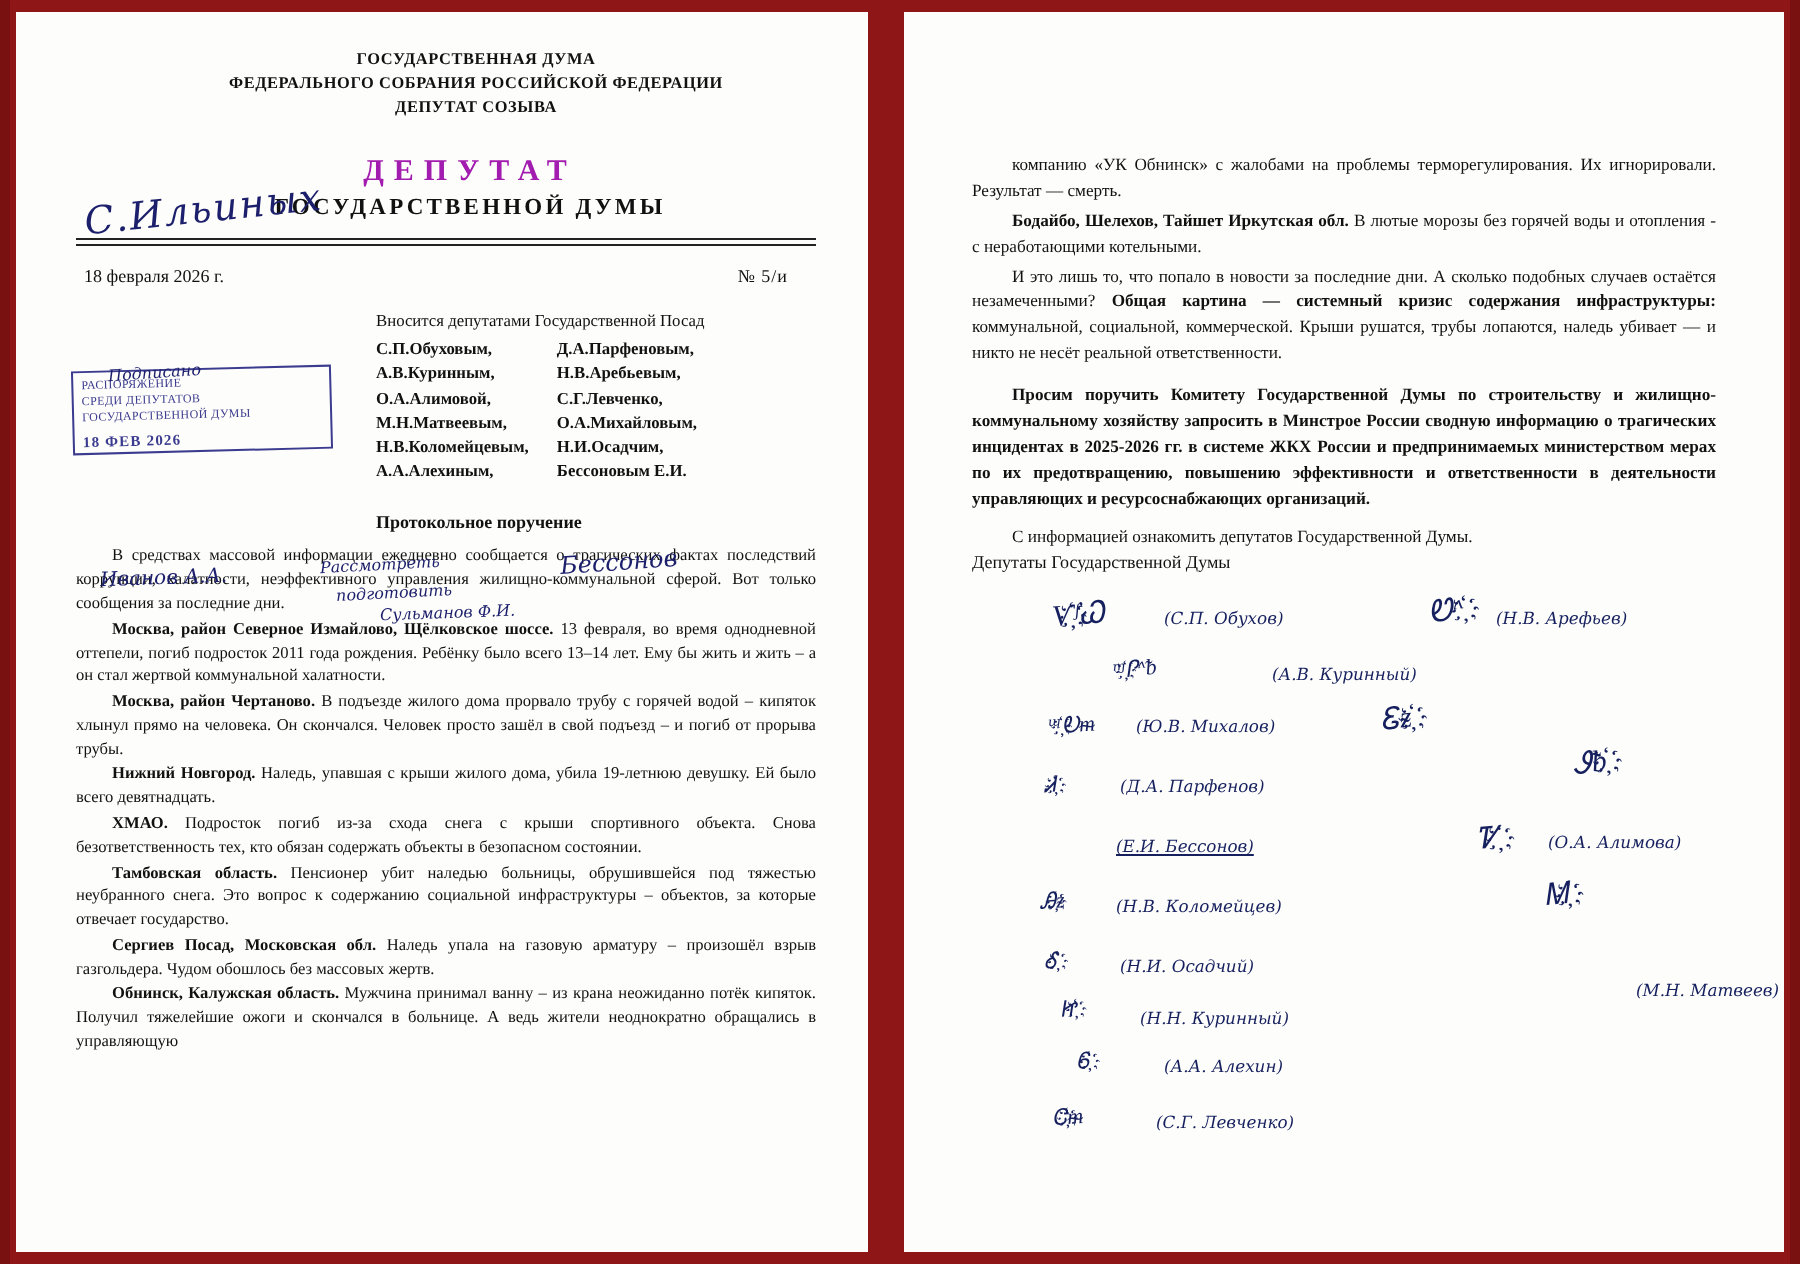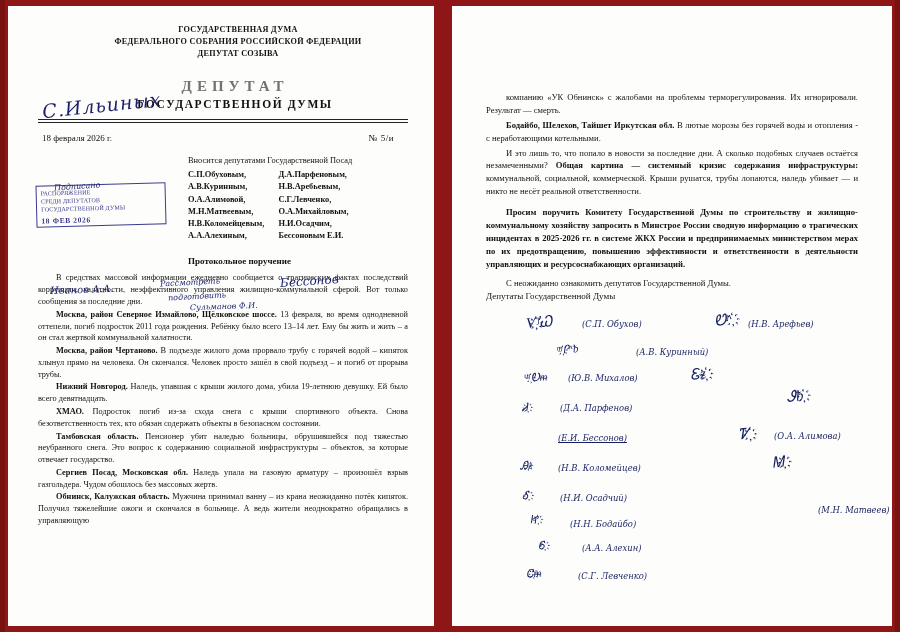--- a/index.html
+++ b/index.html
@@ -51,21 +51,21 @@
   }
   .deputat {
     text-align: center;
     margin-top: 12px;
     margin-left: 24px;
   }
   .deputat .d1 {
     font-size: 15px;
     font-weight: bold;
     letter-spacing: 5px;
-    color: #737373;
+    color: #a21caf;
     margin-top: 18px;
   }
   .deputat .d2 {
     font-size: 11.5px;
     font-weight: bold;
     letter-spacing: 1.6px;
     color: #111;
     margin-top: 3px;
   }
   .rule {
@@ -320,26 +320,26 @@
     <div class="hw hw-sig-top">С.Ильиных</div>
     <div class="hw hw-stampnote">Подписано</div>
     <div class="hw hw-ivanov">Иванов А.А.</div>
     <div class="hw hw-r1">Рассмотреть</div>
     <div class="hw hw-r2">подготовить</div>
     <div class="hw hw-r3">Сульманов Ф.И.</div>
     <div class="hw hw-bess">Бессонов</div>
   </div>
 
   <div class="page page-right">
-    <div class="rbody" style="margin-top:55px;">
+    <div class="rbody" style="margin-top:40px;">
       <p>компанию «УК Обнинск» с жалобами на проблемы терморегулирования. Их игнорировали. Результат — смерть.</p>
       <p><b>Бодайбо, Шелехов, Тайшет Иркутская обл.</b> В лютые морозы без горячей воды и отопления - с неработающими котельными.</p>
       <p>И это лишь то, что попало в новости за последние дни. А сколько подобных случаев остаётся незамеченными? <b>Общая картина — системный кризис содержания инфраструктуры:</b> коммунальной, социальной, коммерческой. Крыши рушатся, трубы лопаются, наледь убивает — и никто не несёт реальной ответственности.</p>
       <p style="margin-top:8px;"><b>Просим поручить Комитету Государственной Думы по строительству и жилищно-коммунальному хозяйству запросить в Минстрое России сводную информацию о трагических инцидентах в 2025-2026 гг. в системе ЖКХ России и предпринимаемых министерством мерах по их предотвращению, повышению эффективности и ответственности в деятельности управляющих и ресурсоснабжающих организаций.</b></p>
-      <p style="margin-top:6px;">С неожиданно ознакомить депутатов Государственной Думы.</p>
+      <p style="margin-top:6px;">С информацией ознакомить депутатов Государственной Думы.</p>
     </div>
 
     <div class="deputies-label">Депутаты Государственной Думы</div>
 
     <div class="sig-area">
       <div class="sig big" style="left:40px; top:6px; transform:rotate(-5deg);">Ѵ҉ᶴ҆Ꮗ</div>
       <div class="sig name" style="left:96px; top:12px;">(С.П. Обухов)</div>
       <div class="sig big" style="left:228px; top:4px; transform:rotate(-7deg);">Ꮼᶺ҉</div>
       <div class="sig name" style="left:262px; top:12px;">(Н.В. Арефьев)</div>
 
@@ -359,21 +359,21 @@
       <div class="sig name" style="left:288px; top:124px;">(О.А. Алимова)</div>
 
       <div class="sig mid" style="left:34px; top:152px; transform:rotate(-4deg);">Ꭿ҉ᵶ</div>
       <div class="sig name" style="left:72px; top:156px;">(Н.В. Коломейцев)</div>
       <div class="sig big" style="left:286px; top:146px; transform:rotate(-6deg);">Ꮇ҉</div>
       <div class="sig name" style="left:332px; top:154px;margin-top:44px;">(М.Н. Матвеев)</div>
 
       <div class="sig mid" style="left:36px; top:182px; transform:rotate(-4deg);">Ꮄ҉</div>
       <div class="sig name" style="left:74px; top:186px;">(Н.И. Осадчий)</div>
 
-      <div class="sig name" style="left:84px; top:212px;">(Н.Н. Бодайбо)</div>
+      <div class="sig name" style="left:84px; top:212px;">(Н.Н. Куринный)</div>
       <div class="sig name" style="left:96px; top:236px;">(А.А. Алехин)</div>
       <div class="sig mid" style="left:44px; top:206px; transform:rotate(-5deg);">Ꮵ҉</div>
       <div class="sig mid" style="left:52px; top:232px; transform:rotate(-4deg);">Ꮾ҉</div>
 
       <div class="sig mid" style="left:40px; top:260px; transform:rotate(-4deg);">Ꮳ҉ᵯ</div>
       <div class="sig name" style="left:92px; top:264px;">(С.Г. Левченко)</div>
     </div>
   </div>
 </div>
 

